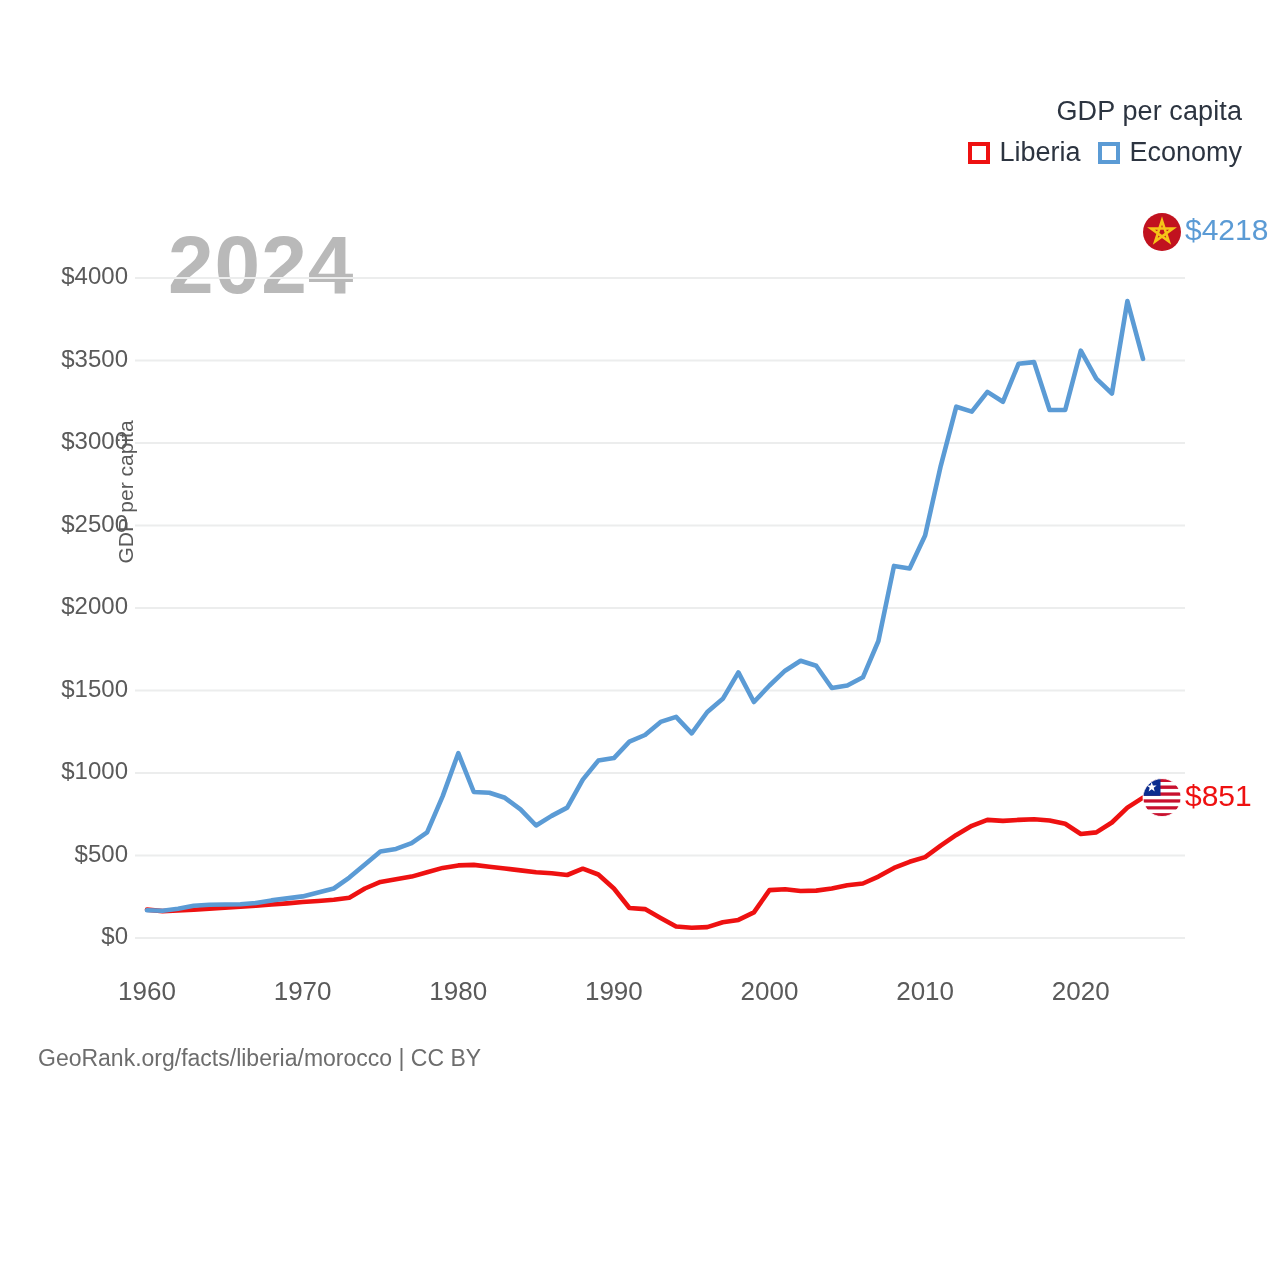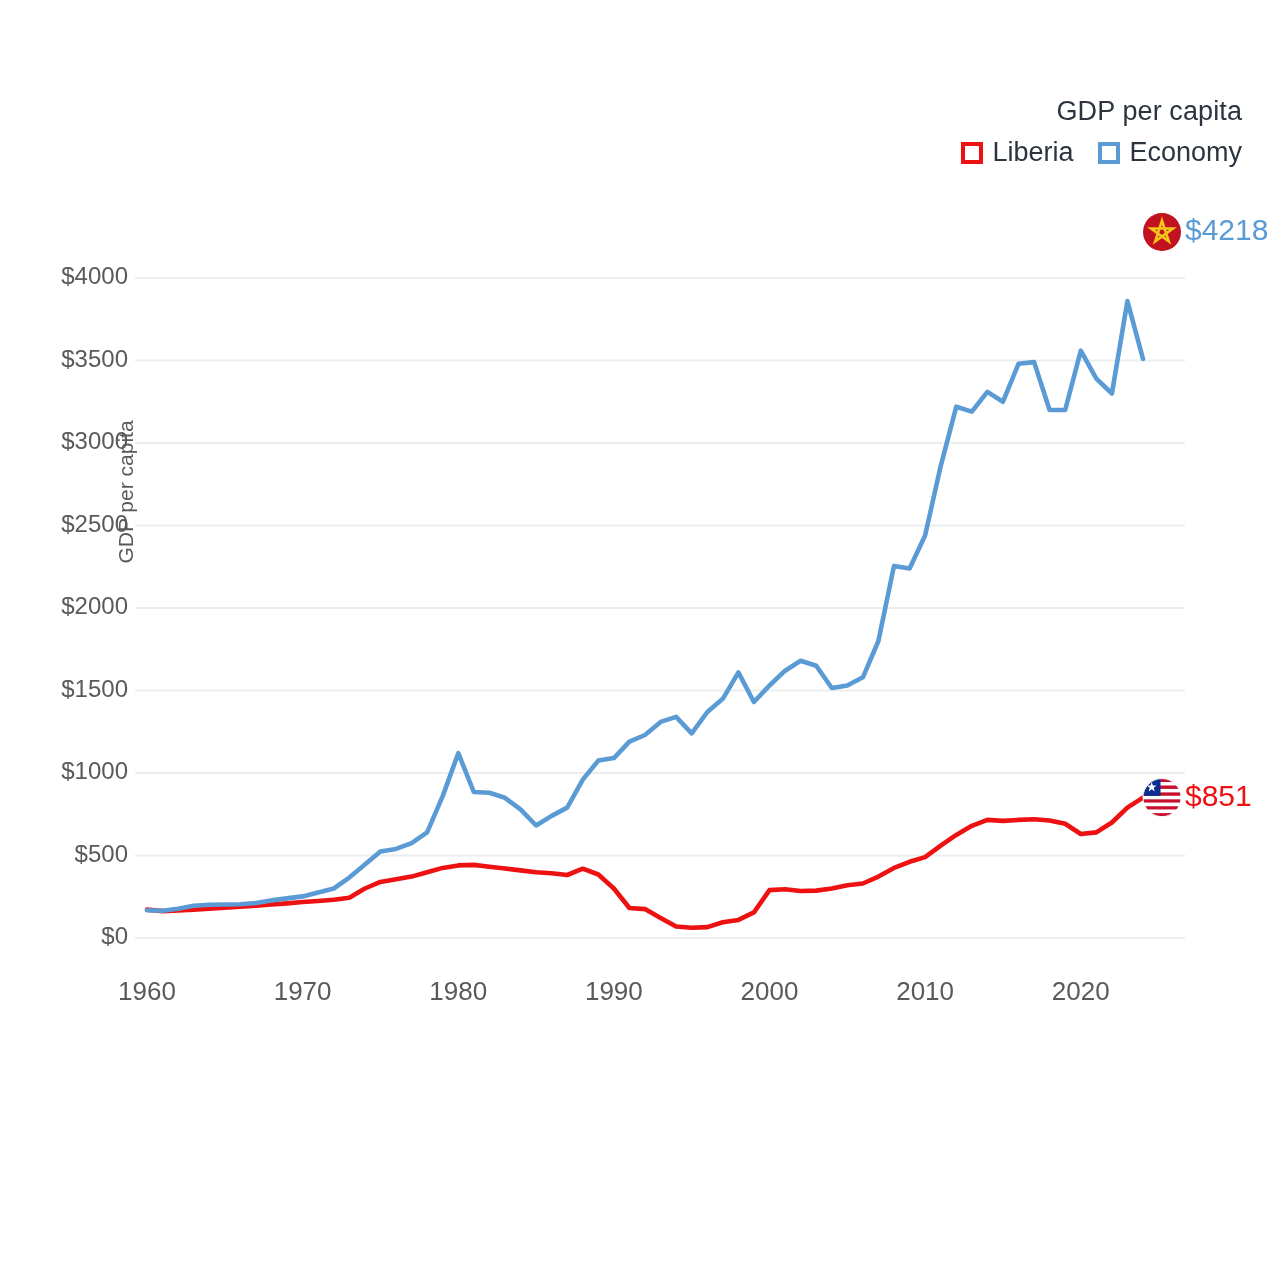--- a/index.html
+++ b/index.html
@@ -29,21 +29,21 @@
   .legend-title {
     font-size: 27px;
     color: #2c3440;
     letter-spacing: 0.1px;
     margin-bottom: 10px;
   }
   .legend-row {
     display: flex;
     justify-content: flex-end;
     align-items: center;
-    gap: 25px;
+    gap: 18px;
   }
   .legend-entry {
     display: flex;
     align-items: center;
     gap: 9px;
   }
   .legend-swatch {
     width: 22px;
     height: 22px;
     background: #ffffff;
@@ -129,20 +129,21 @@
         <span class="legend-swatch" style="border:4px solid #ee1111;"></span>
         <span class="legend-label">Liberia</span>
       </div>
       <div class="legend-entry">
         <span class="legend-swatch" style="border:4px solid #5b9bd5;"></span>
         <span class="legend-label">Economy</span>
       </div>
     </div>
   </div>
 
+  <div class="watermark">2024</div>
 
   <div class="ylabel">GDP per capita</div>
 
   <svg class="plot" width="1280" height="1030">
     <defs>
       <clipPath id="flagClipM">
           <circle cx="0" cy="0" r="19"></circle>
         </clipPath>
       <clipPath id="flagClipL">
           <circle cx="0" cy="0" r="19"></circle>
@@ -206,15 +207,16 @@
           <rect x="-19" y="15.545454545454547" width="38" height="3.4545454545454546" fill="#c8102e"></rect>
           <rect x="-19" y="-19" width="17.5" height="17.272727272727273" fill="#0b2d8f"></rect>
           <path d="M-10.30 -15.60 L-9.07 -12.10 L-5.35 -12.01 L-8.30 -9.75 L-7.24 -6.19 L-10.30 -8.30 L-13.36 -6.19 L-12.30 -9.75 L-15.25 -12.01 L-11.53 -12.10 Z" fill="#ffffff"></path>
         </g>
         <circle cx="0" cy="0" r="19" fill="none" stroke="#ffffff" stroke-width="0.8"></circle>
       </g>
     <text id="endlabel-liberia" class="endlabel" x="1185" y="797.585" fill="#ee1111">$851</text>
   </svg>
 
   <div class="footer">
+    <div>GeoRank.org/facts/liberia/morocco | CC BY</div>
   </div>
 
 </div>
 
 </body></html>

